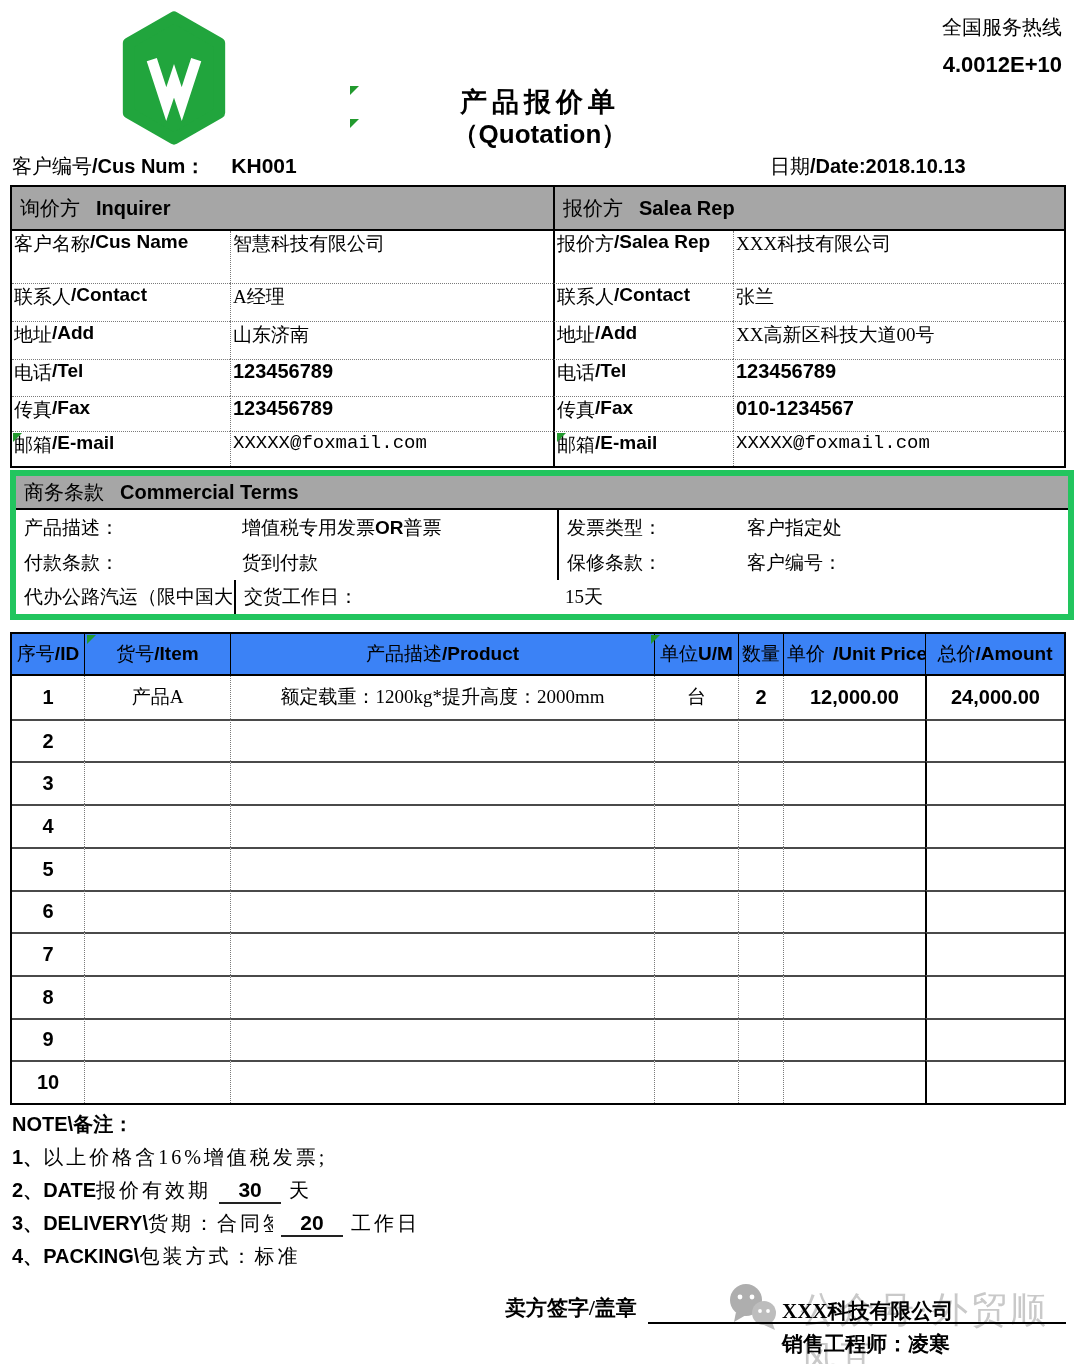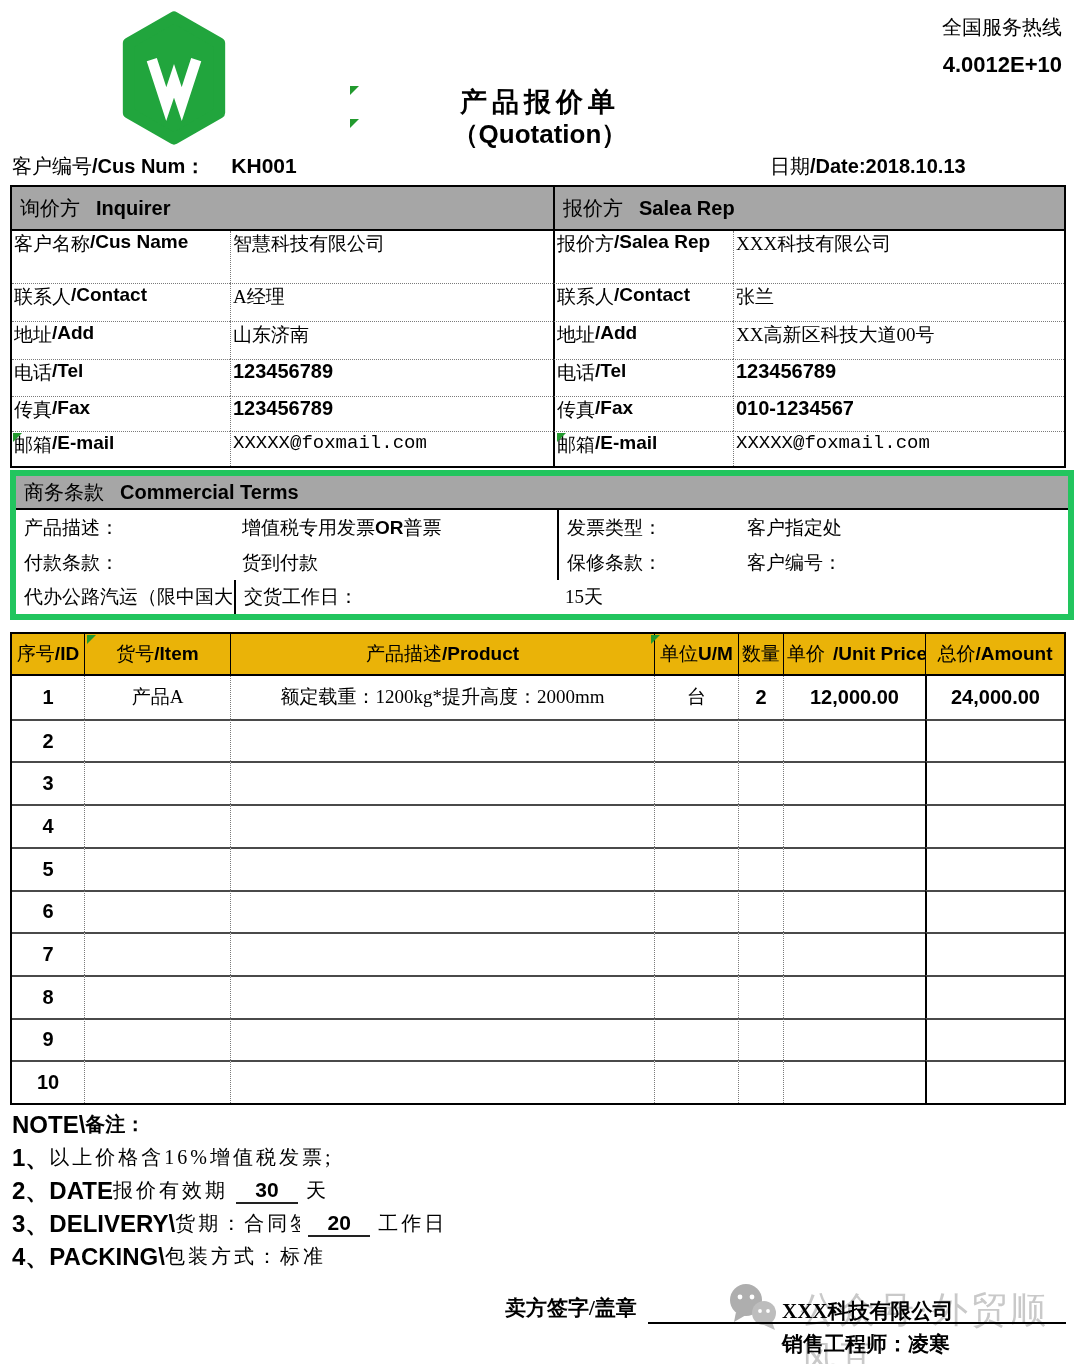--- a/index.html
+++ b/index.html
@@ -55,39 +55,39 @@
          font-family:"Liberation Serif","DejaVu Serif",serif;overflow:hidden;white-space:nowrap;}
   .tcell b{font-size:19px;}
   .ml{border-left:2px solid #000;}
 
   
   .ptable{position:absolute;left:10px;top:632px;width:1052px;height:469px;
           border:2px solid #000;display:grid;
           grid-template-columns:72px 146px 424px 84px 45px 142px 1fr;
           grid-template-rows:42px repeat(10,1fr);}
   .prow{display:contents;}
-  .ph{background:#eab308;display:flex;align-items:center;justify-content:center;
+  .ph{background:#3b82f6;display:flex;align-items:center;justify-content:center;
       font-size:19px;border-bottom:2px solid #000;overflow:hidden;white-space:nowrap;}
   .ph .zh{font-size:19px;}
   .ph b{font-size:19px;}
   .ph.sbl{border-left:1px solid #000;}
   .ph.price{justify-content:flex-start;padding-left:3px;gap:8px;}
   .pc{display:flex;align-items:center;justify-content:center;font-size:19px;
       overflow:hidden;white-space:nowrap;}
   .pc.rt{border-top:2px solid #4a4a4a;}
   .pc.dl{border-left:1px dotted #7a7a7a;}
   .pc.abl{border-left:2px solid #000;}
   .pid{font-weight:bold;font-size:20px;}
   .pnum{font-weight:bold;font-size:20px;}
   .pserif{font-family:"Liberation Serif","DejaVu Serif",serif;}
 
   
   .notes{position:absolute;left:12px;top:1108px;width:700px;}
   .nline{height:33px;display:flex;align-items:center;font-size:20px;}
-  .nline b{font-size:24px;}
+  .nline b{font-size:20px;}
   .bzh{font-family:"Liberation Serif","DejaVu Serif",serif;font-weight:bold;}
   .ntext{font-family:"Liberation Serif","DejaVu Serif",serif;letter-spacing:3px;}
   .fill{display:inline-block;min-width:62px;text-align:center;font-weight:bold;
         border-bottom:2px solid #222;margin:0 8px;font-size:21px;}
   .clipped{display:inline-block;width:10px;overflow:hidden;
            font-family:"Liberation Serif","DejaVu Serif",serif;letter-spacing:3px;}
 
   
   .wm-icon{position:absolute;left:726px;top:1282px;z-index:0;}
   .wm-text{position:absolute;left:800px;top:1286px;z-index:0;font-size:36px;

